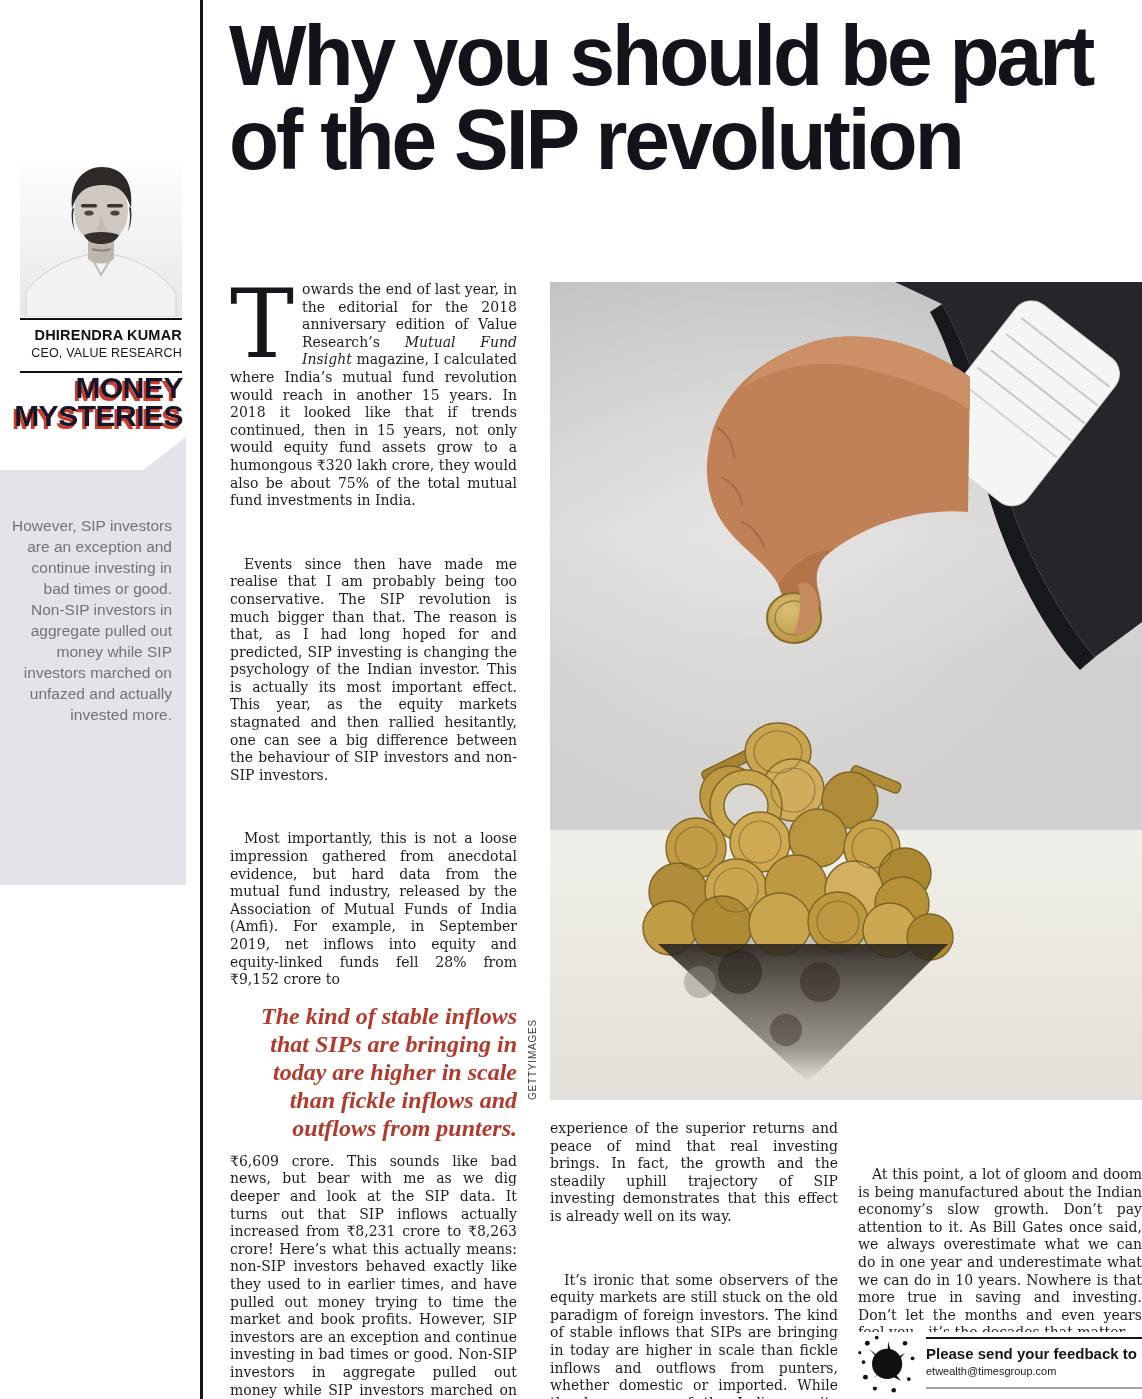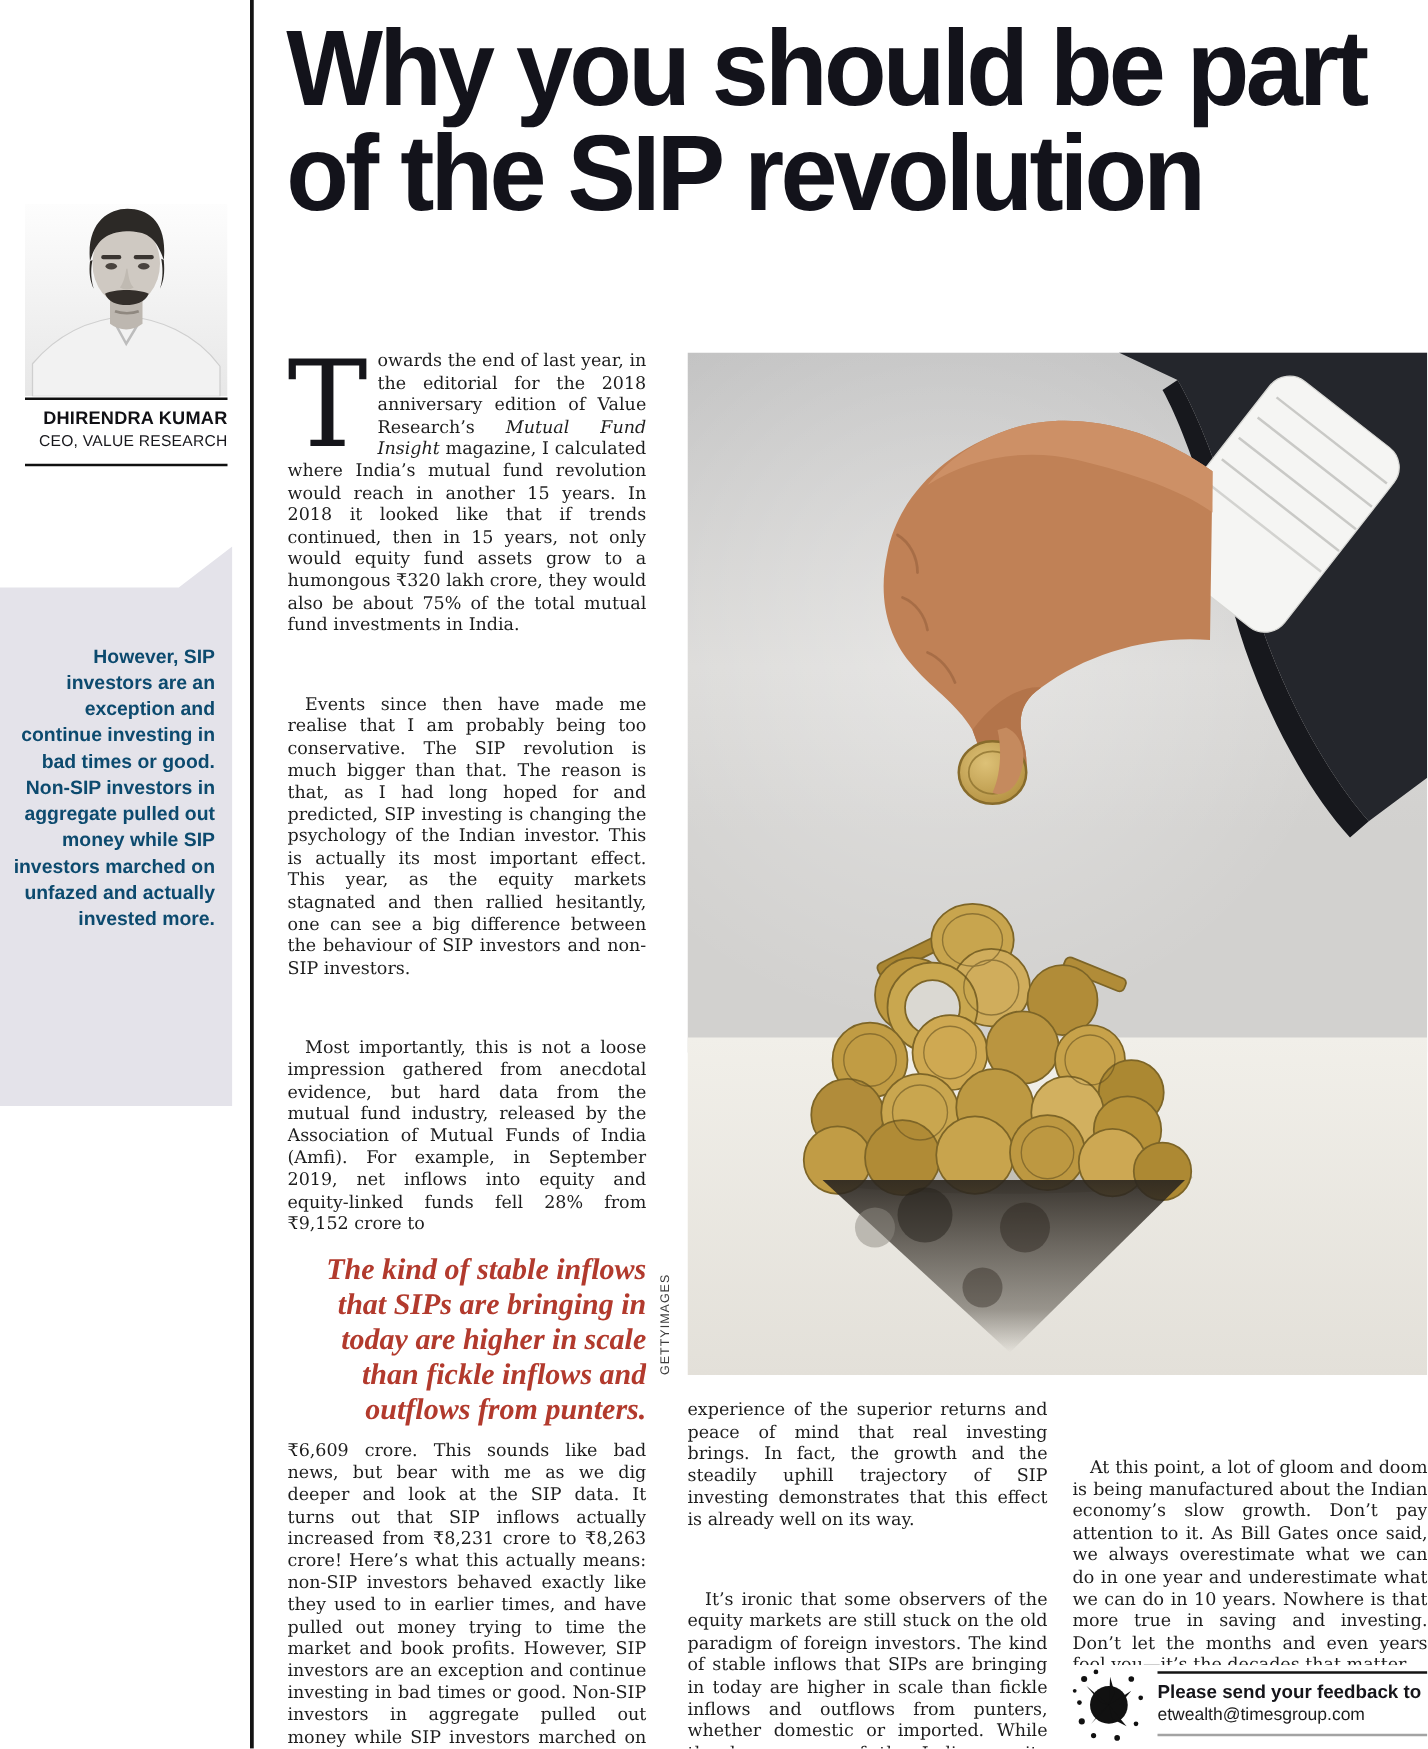--- a/index.html
+++ b/index.html
@@ -13,22 +13,22 @@
   .portrait{position:absolute;left:20px;top:163px;width:162px;height:154px;}
   .namebox{position:absolute;left:20px;top:318px;width:162px;border-top:2px solid #101010;
            border-bottom:2px solid #101010;padding:7px 0 9px;text-align:right;}
   .author-name{font-weight:bold;font-size:14.5px;line-height:1.2;letter-spacing:.2px;color:#101015;}
   .author-title{font-size:12.5px;line-height:1.25;margin-top:2px;letter-spacing:.2px;color:#17171c;}
   .colname{position:absolute;left:0;top:374px;width:183px;text-align:right;
            font-weight:bold;font-size:30px;line-height:28px;letter-spacing:-.5px;color:#15152b;
            text-shadow:-2.5px 2.5px 0 #cf3b2b;}
   .graybox{position:absolute;left:0;top:437px;width:186px;height:448px;background:#e4e3ea;
            clip-path:polygon(0 33px,143px 33px,100% 0,100% 100%,0 100%);}
-  .graybox-inner{padding:78px 14px 0 10px;text-align:right;color:#0c4a6e;
-                 font-weight:bold;font-size:15.5px;line-height:21px;}
+  .graybox-inner{padding:78px 14px 0 10px;text-align:right;color:#737373;
+                 font-weight:normal;font-size:15.5px;line-height:21px;}
 
   
   .headline{position:absolute;left:229px;top:14px;width:913px;font-weight:bold;
             font-size:82px;line-height:80px;letter-spacing:-3px;color:#13131b;
             transform:scale(1,1.05);transform-origin:0 0;}
   .subtitle{position:absolute;left:232px;top:192px;width:780px;font-size:23px;line-height:31px;
             letter-spacing:-.2px;color:#1e1e1e;}
   .subtitle b{font-weight:bold;}
 
   
@@ -50,21 +50,21 @@
   .photo svg{display:block;}
   .credit{position:absolute;left:527px;top:1008px;height:92px;writing-mode:vertical-rl;
           transform:rotate(180deg);font-size:10px;letter-spacing:.8px;color:#3c3c3c;}
 
   
   .feedback{position:absolute;left:856px;top:1330px;width:286px;display:flex;align-items:center;}
   .splat{width:66px;height:66px;flex:0 0 66px;}
   .fb-text{flex:1;border-top:2px solid #141414;border-bottom:2px solid #a3a3a3;
            padding:6px 0 7px;margin-left:4px;}
   .fb1{font-weight:bold;font-size:15px;line-height:18px;color:#15151a;}
-  .fb2{font-size:14px;line-height:17px;color:#1b1b1b;}
+  .fb2{font-size:11px;line-height:17px;color:#1b1b1b;}
 </style>
 </head>
 <body>
 
 <div id="page">
 
   <div class="portrait">
     <svg width="162" height="154" viewBox="0 0 162 154">
       <defs>
         <linearGradient id="pbg" x1="0" y1="0" x2="0" y2="1">
@@ -95,20 +95,24 @@
       <path d="M64 72 C72 68 90 68 99 72 C96 79 88 81 81 81 C74 81 67 79 64 72 Z" fill="#332e2a"></path>
       <path d="M72 86 C77 88 86 88 91 86" fill="none" stroke="#8f8880" stroke-width="2"></path>
     </svg>
   </div>
 
   <div class="namebox">
     <div class="author-name">DHIRENDRA KUMAR</div>
     <div class="author-title">CEO, VALUE RESEARCH</div>
   </div>
 
+  <div class="colname">
+    <div>MONEY</div>
+    <div>MYSTERIES</div>
+  </div>
 
   <div class="graybox">
     <div class="graybox-inner">However, SIP investors are an exception and continue investing in bad times or good. Non-SIP investors in aggregate pulled out money while SIP investors marched on unfazed and actually invested more.</div>
   </div>
 
   <div class="vrule"></div>
 
   <h1 class="headline" style="margin:0;">
     <div>Why you should be part</div>
     <div>of the SIP revolution</div>

